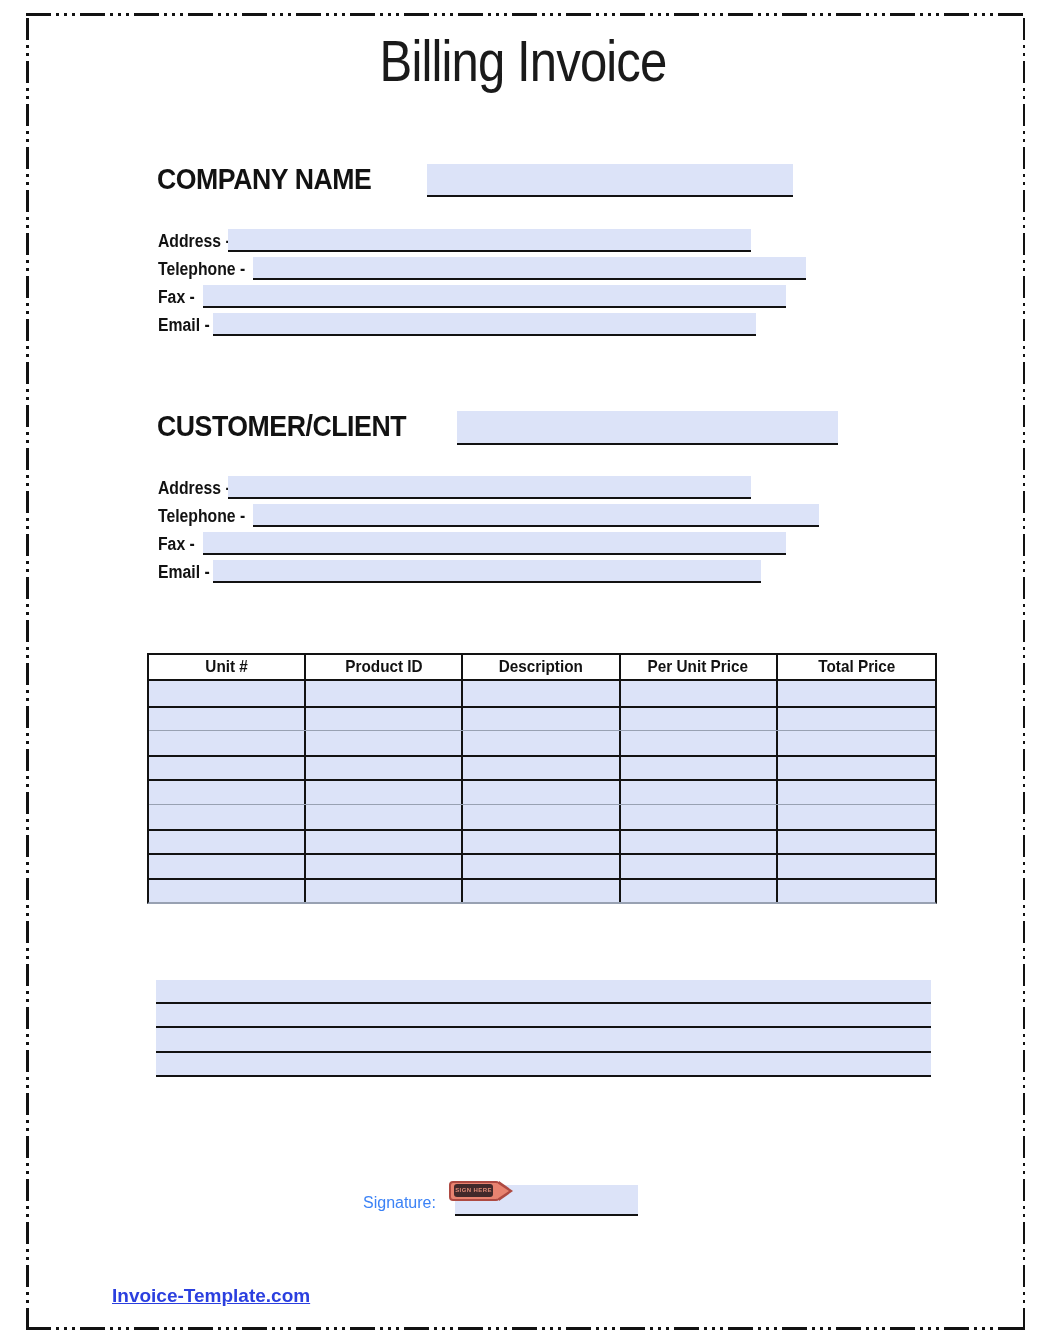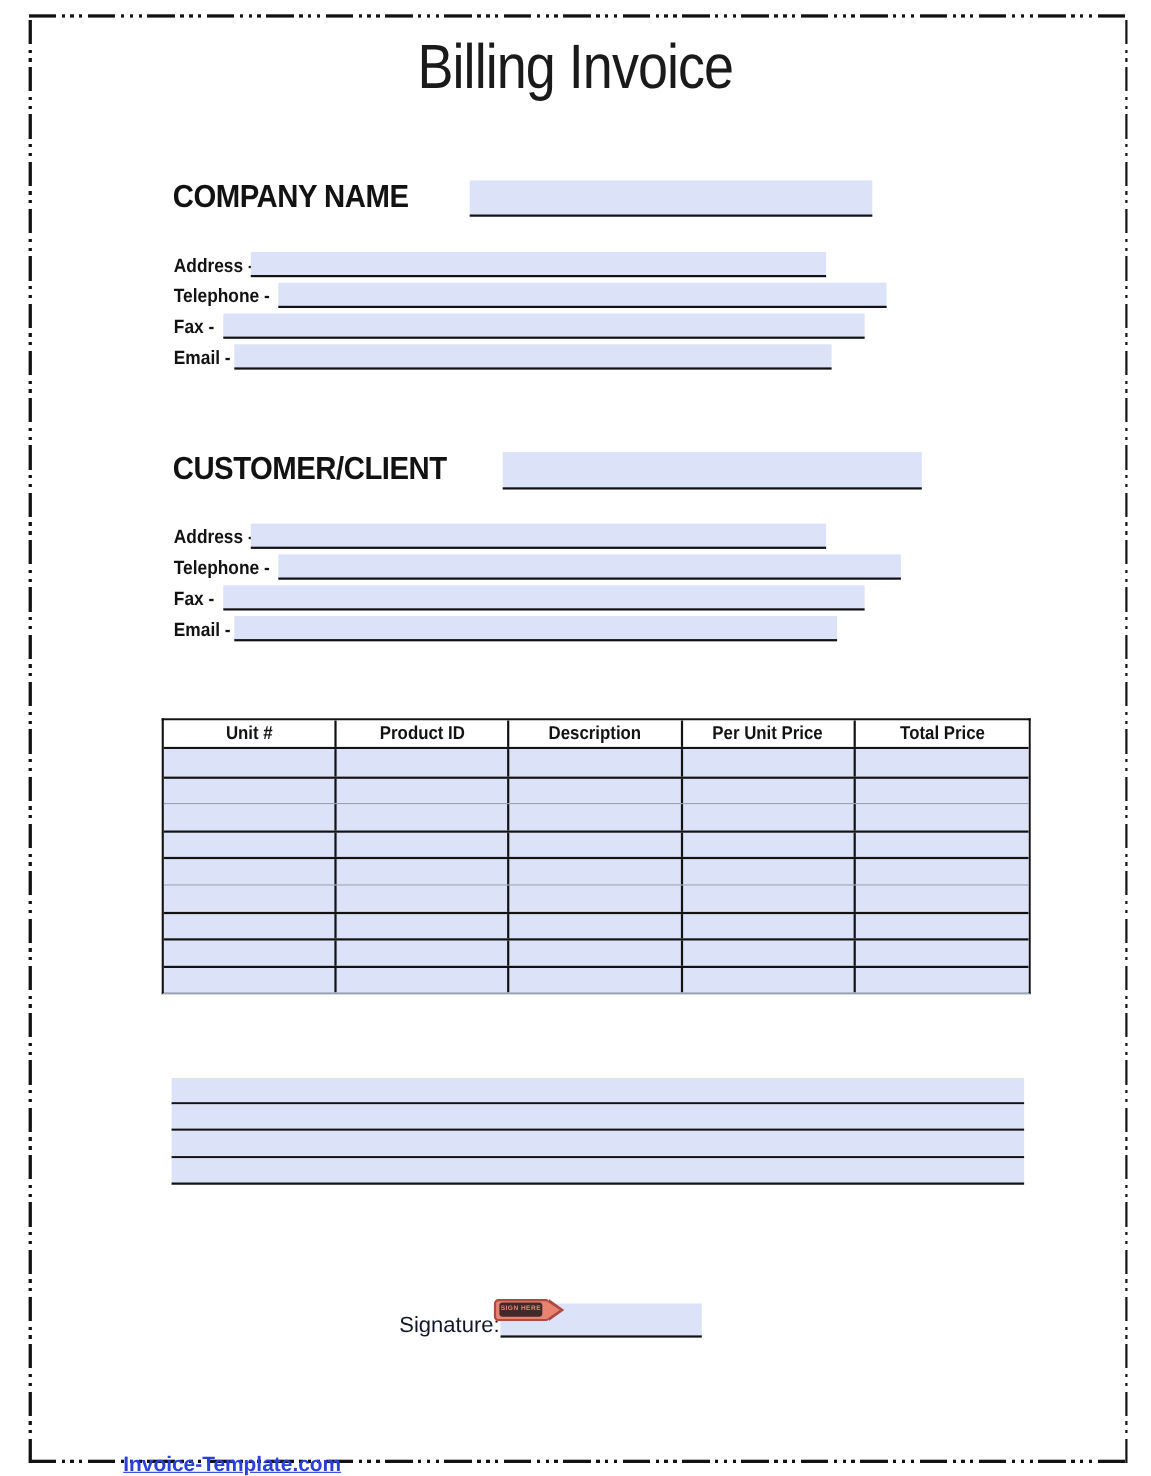--- a/index.html
+++ b/index.html
@@ -69,36 +69,36 @@
   .t-cell{border-right:2px solid var(--line);}
   .t-cell:last-child{border-right:none;}
 
   
   #terms-heading{position:absolute;left:147px;top:955px;width:790px;text-align:center;
     font-weight:bold;font-size:17.5px;}
   #terms-lines{position:absolute;left:156px;top:980px;width:775px;}
   .terms-line{height:24.2px;background:var(--field-fill);border-bottom:2.3px solid var(--line);}
 
   
-  #signature-label{position:absolute;left:363px;top:1194px;font-size:20px;color:#0f172a;}
+  #signature-label{position:absolute;left:363px;top:1194px;font-size:16px;color:#3b82f6;}
   #signature-field{position:absolute;left:455px;top:1185px;width:183px;height:31px;
     background:var(--field-fill);border-bottom:2.5px solid var(--line);}
   #sig-tag{position:absolute;left:449px;top:1181px;width:51px;height:20px;
     background:var(--tag-fill);border:2px solid var(--tag-border);border-radius:4px;z-index:3;}
   #sig-tag-arrow-border{position:absolute;left:499px;top:1181px;width:0;height:0;z-index:2;
     border-top:10px solid transparent;border-bottom:10px solid transparent;border-left:14px solid var(--tag-border);}
   #sig-tag-arrow{position:absolute;left:497px;top:1183px;width:0;height:0;z-index:4;
     border-top:8px solid transparent;border-bottom:8px solid transparent;border-left:12px solid var(--tag-fill);}
   #sig-tag-chip{position:absolute;left:454px;top:1184px;width:39px;height:13px;z-index:5;
     background:var(--tag-chip);border-radius:3px;color:var(--tag-text);
     font-size:6px;font-weight:bold;line-height:13px;text-align:center;letter-spacing:0.4px;overflow:hidden;}
 
   
   #footer-link{position:absolute;left:112px;top:1285px;font-size:19px;font-weight:bold;
-    color:var(--link);text-decoration:underline;white-space:nowrap;margin-top:36px;}
+    color:var(--link);text-decoration:underline;white-space:nowrap;}
 </style>
 </head>
 <body>
 
 <div class="page">
 
   <div class="h-frame" id="frame-top"></div>
   <div class="h-frame" id="frame-bottom"></div>
   <div class="v-frame" id="frame-left"></div>
   <div class="v-frame" id="frame-right"></div>

